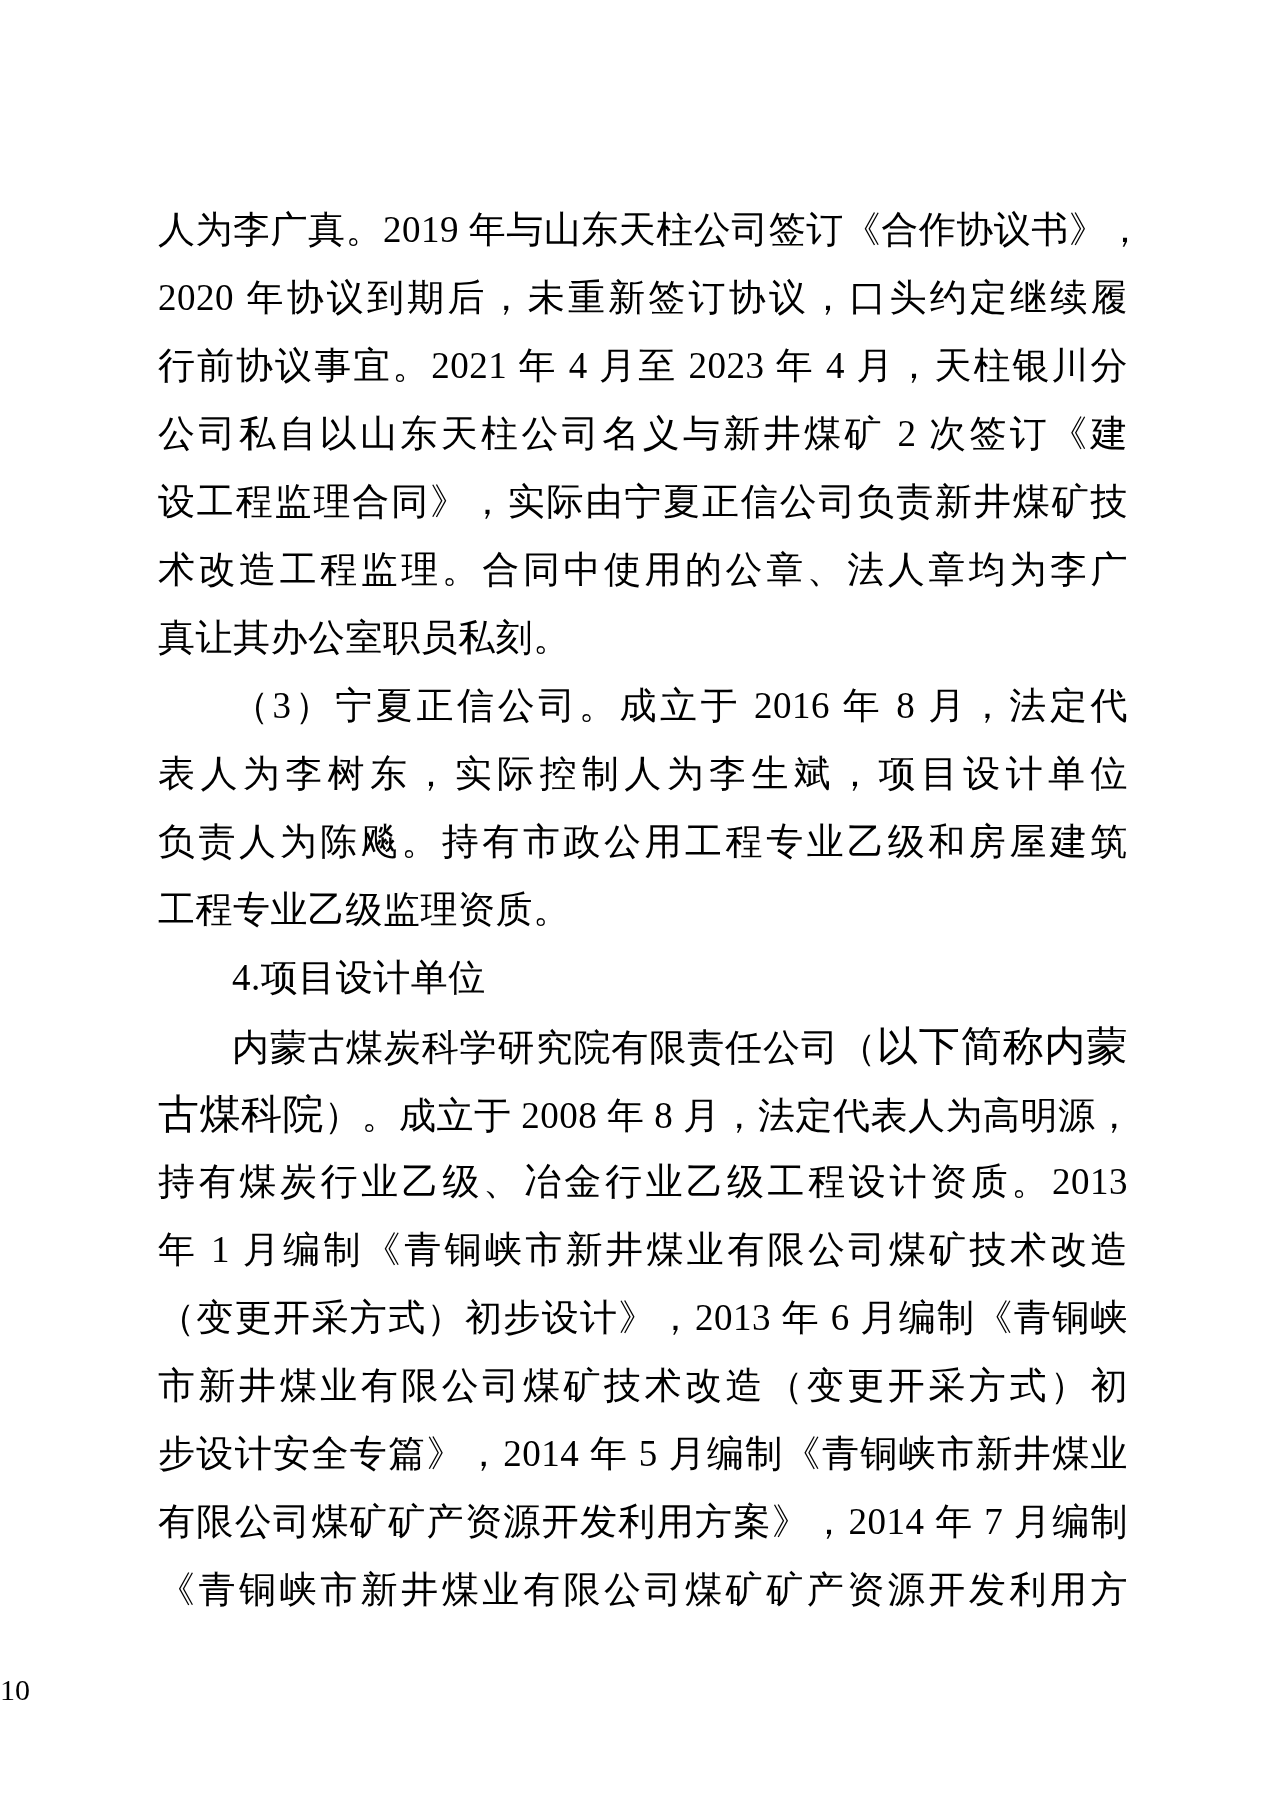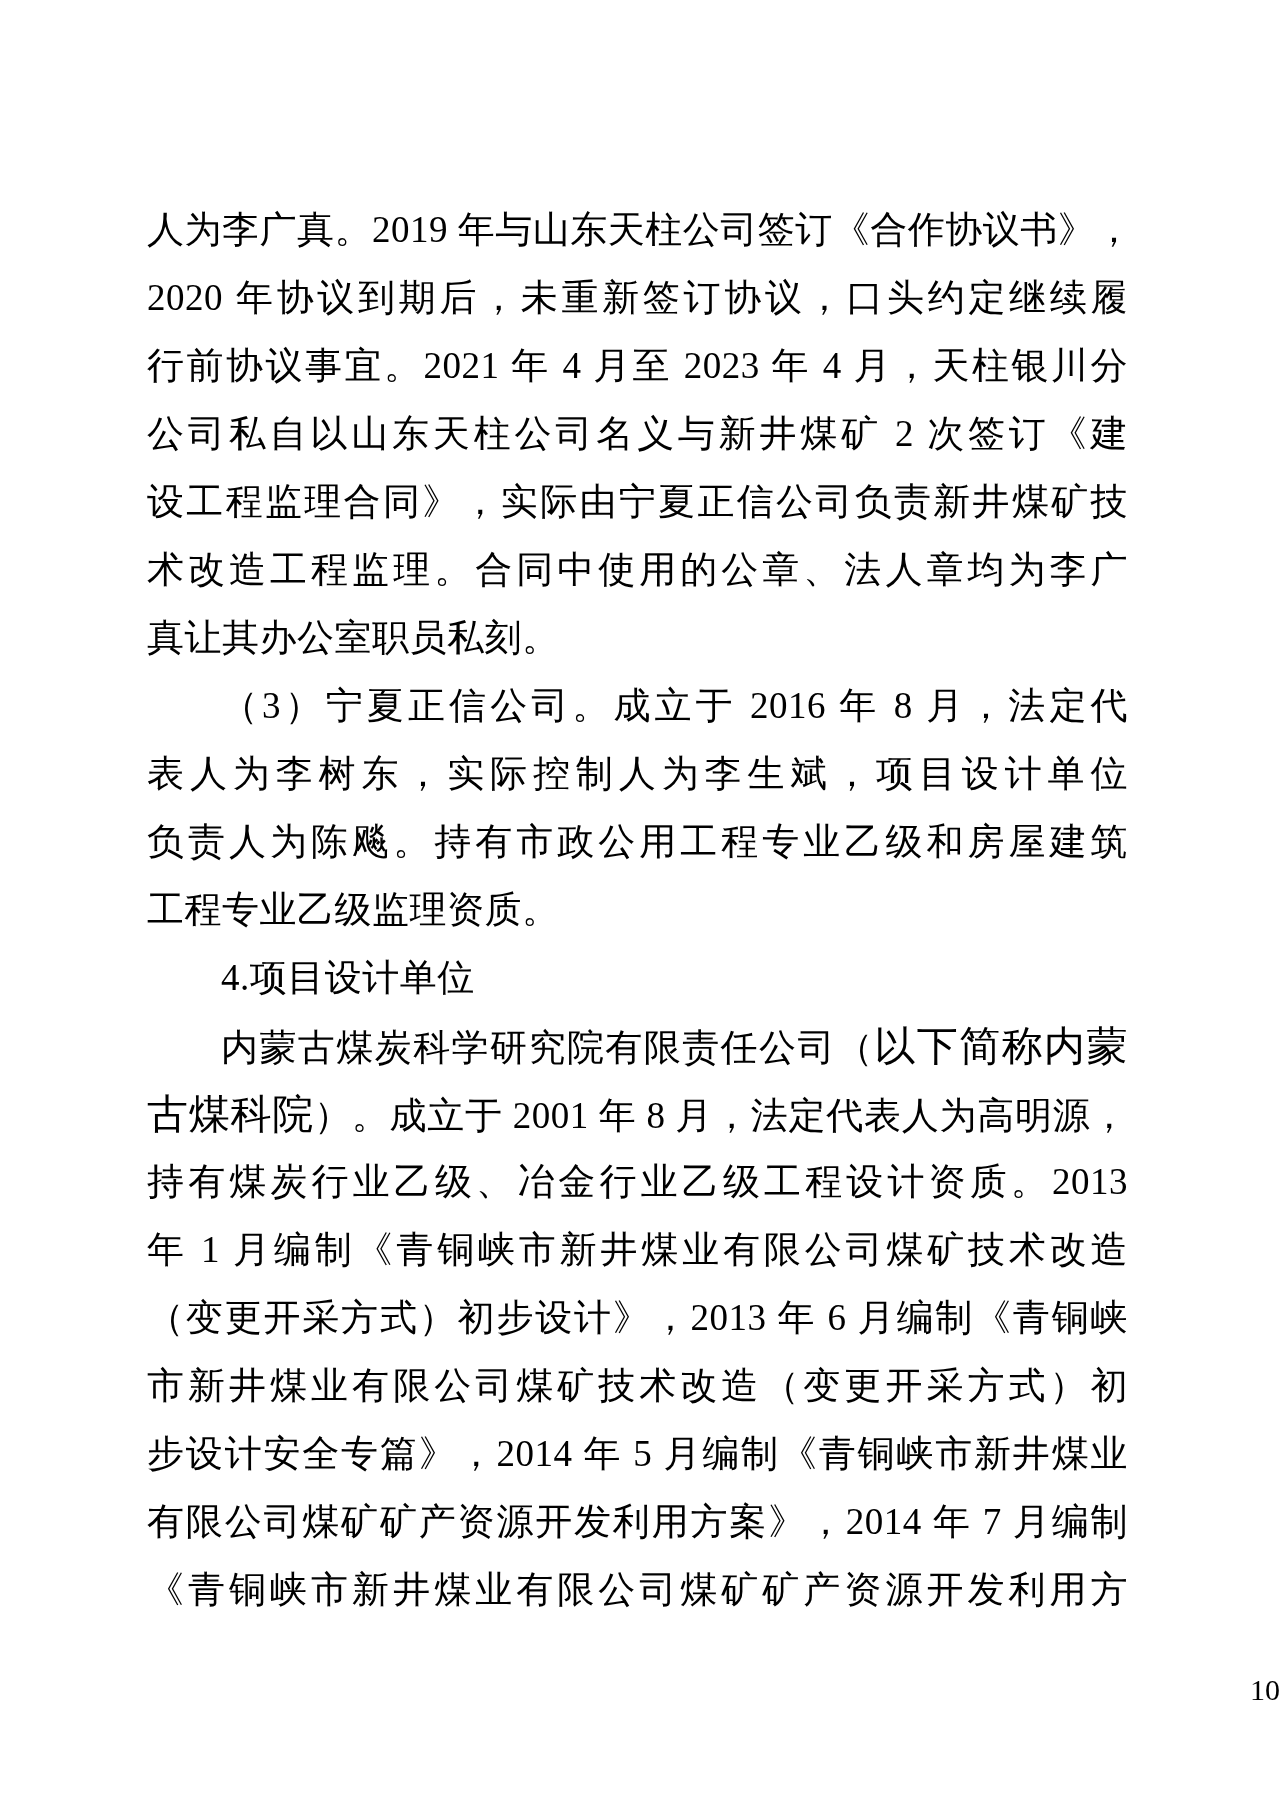--- a/index.html
+++ b/index.html
@@ -11,21 +11,21 @@
     position: relative;
     width: 1280px;
     height: 1809px;
     background: #ffffff;
     color: #000000;
     font-family: "Liberation Serif", "DejaVu Serif", serif;
     overflow: hidden;
   }
   .content {
     position: absolute;
-    left: 147px;
+    left: 158px;
     right: 152px;
     top: 196px;
   }
   .line {
     height: 68px;
     line-height: 68px;
     font-size: 37px;
     white-space: nowrap;
     letter-spacing: 0.5px;
   }
@@ -41,21 +41,21 @@
   .run.small {
     font-size: 41px;
   }
   .page-number {
     position: absolute;
     top: 1668px;
     left: 0;
     width: 100%;
     height: 44px;
     line-height: 44px;
-    text-align: right;
+    text-align: left;
     font-size: 30px;
   }
 </style>
 </head>
 <body>
 
 <div class="page">
   <div class="content">
       <div class="line justify"><span class="run">人为李广真。2019 年与山东天柱公司签订《合作协议书》，</span></div>
       <div class="line justify"><span class="run">2020 年协议到期后，未重新签订协议，口头约定继续履</span></div>
@@ -63,21 +63,21 @@
       <div class="line justify"><span class="run">公司私自以山东天柱公司名义与新井煤矿 2 次签订《建</span></div>
       <div class="line justify"><span class="run">设工程监理合同》，实际由宁夏正信公司负责新井煤矿技</span></div>
       <div class="line justify"><span class="run">术改造工程监理。合同中使用的公章、法人章均为李广</span></div>
       <div class="line"><span class="run">真让其办公室职员私刻。</span></div>
       <div class="line justify indent"><span class="run">（3）宁夏正信公司。成立于 2016 年 8 月，法定代</span></div>
       <div class="line justify"><span class="run">表人为李树东，实际控制人为李生斌，项目设计单位</span></div>
       <div class="line justify"><span class="run">负责人为陈飚。持有市政公用工程专业乙级和房屋建筑</span></div>
       <div class="line"><span class="run">工程专业乙级监理资质。</span></div>
       <div class="line indent"><span class="run">4.项目设计单位</span></div>
       <div class="line justify indent"><span class="run">内蒙古煤炭科学研究院有限责任公司（</span><span class="run small">以下简称内蒙</span></div>
-      <div class="line justify"><span class="run small">古煤科院</span><span class="run">）。成立于 2001 年 8 月，法定代表人为高明源，</span></div>
+      <div class="line justify"><span class="run small">古煤科院</span><span class="run">）。成立于 2008 年 8 月，法定代表人为高明源，</span></div>
       <div class="line justify"><span class="run">持有煤炭行业乙级、冶金行业乙级工程设计资质。2013</span></div>
       <div class="line justify"><span class="run">年 1 月编制《青铜峡市新井煤业有限公司煤矿技术改造</span></div>
       <div class="line justify"><span class="run">（变更开采方式）初步设计》，2013 年 6 月编制《青铜峡</span></div>
       <div class="line justify"><span class="run">市新井煤业有限公司煤矿技术改造（变更开采方式）初</span></div>
       <div class="line justify"><span class="run">步设计安全专篇》，2014 年 5 月编制《青铜峡市新井煤业</span></div>
       <div class="line justify"><span class="run">有限公司煤矿矿产资源开发利用方案》，2014 年 7 月编制</span></div>
       <div class="line justify"><span class="run">《青铜峡市新井煤业有限公司煤矿矿产资源开发利用方</span></div>
     </div>
   <div class="page-number">10</div>
 </div>

